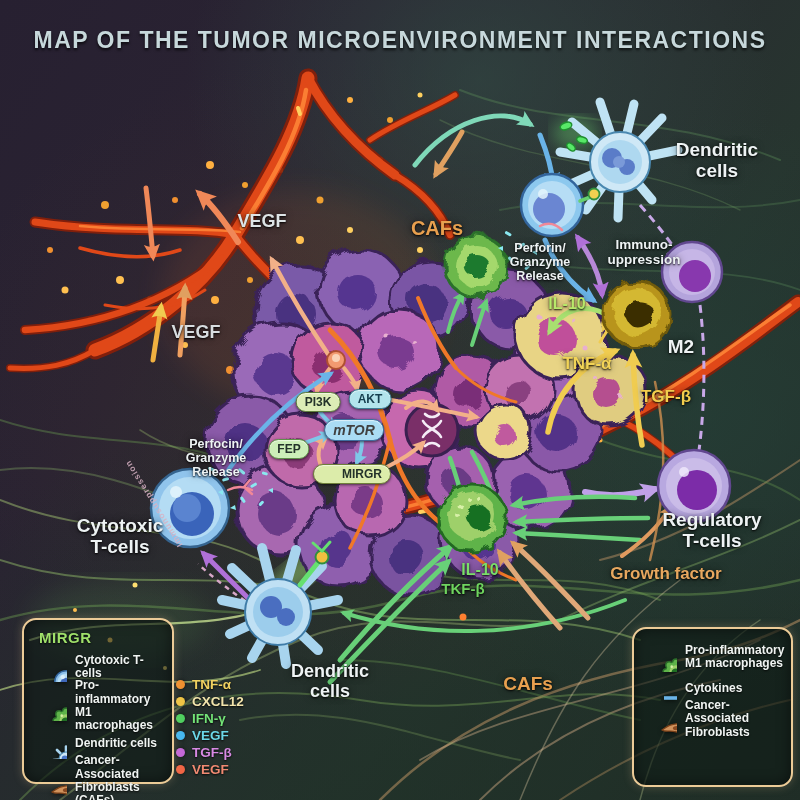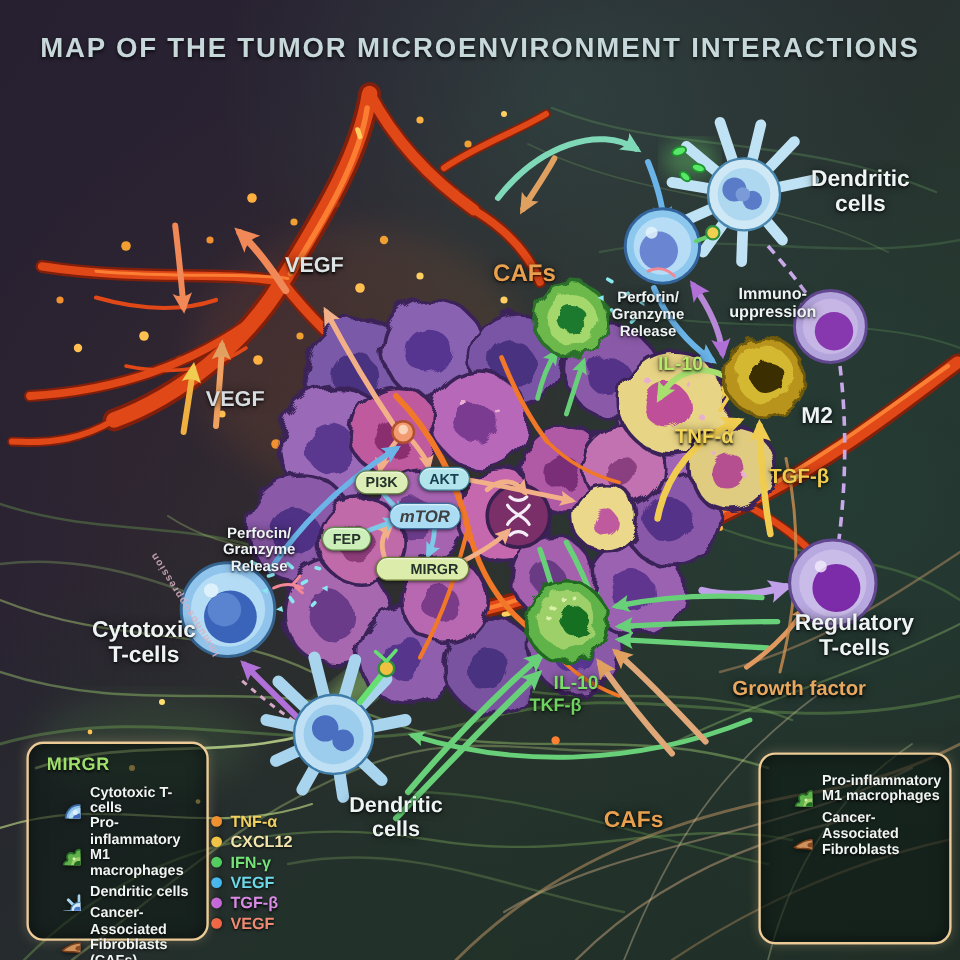--- a/index.html
+++ b/index.html
@@ -671,20 +671,26 @@
 </div>
 
 <div class="legend lg-right">
   <div class="lg-row" style="height:40px;margin-top:8px;">
     <svg class="lg-ic" viewBox="-14 -14 28 28">
           <use href="#sym-m1"></use>
         </svg>
     <span class="lg-lab">Pro-inflammatory
 M1 macrophages</span>
   </div>
+  <div class="lg-row" style="height:24px;">
+    <svg class="lg-ic" viewBox="-16 -9 32 18">
+          <use href="#sym-cytok"></use>
+        </svg>
+    <span class="lg-lab">Cytokines</span>
+  </div>
   <div class="lg-row" style="height:36px;">
     <svg class="lg-ic" viewBox="-16 -9 32 18">
           <use href="#sym-caf"></use>
         </svg>
     <span class="lg-lab">Cancer-Associated
 Fibroblasts</span>
   </div>
 </div>
 
 </div>

